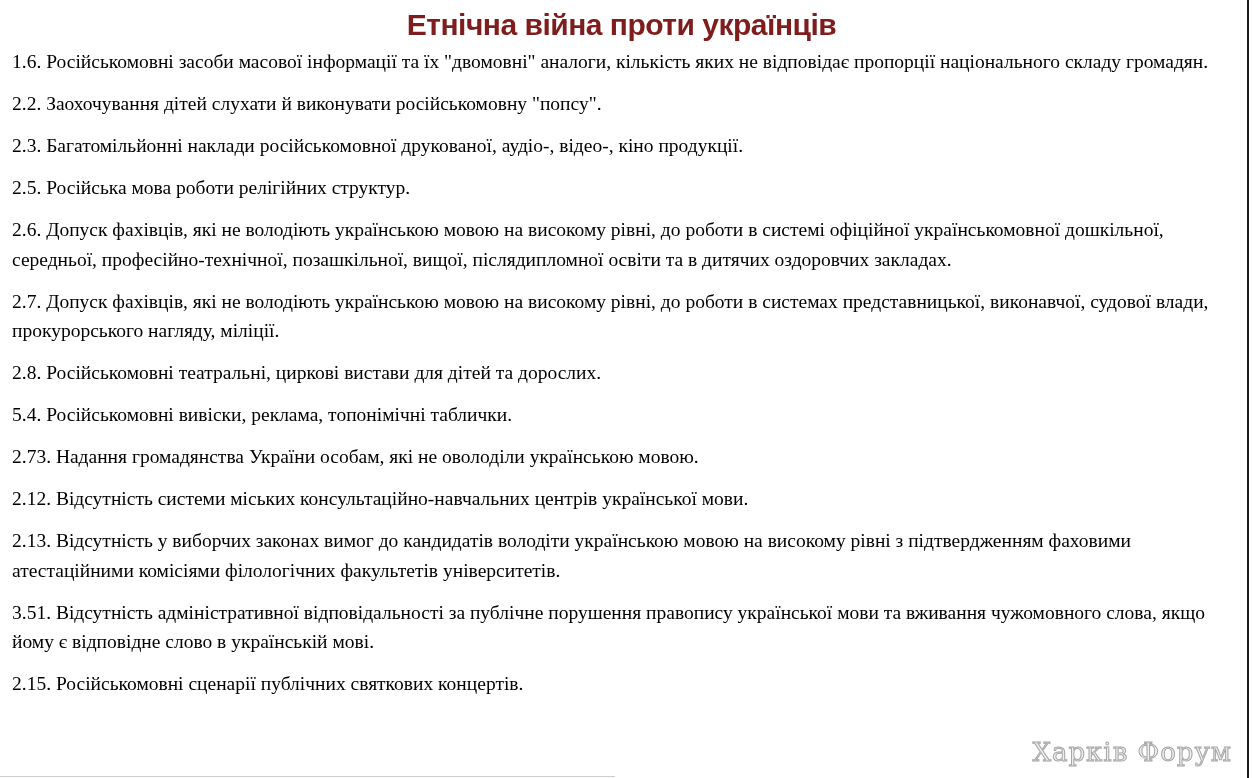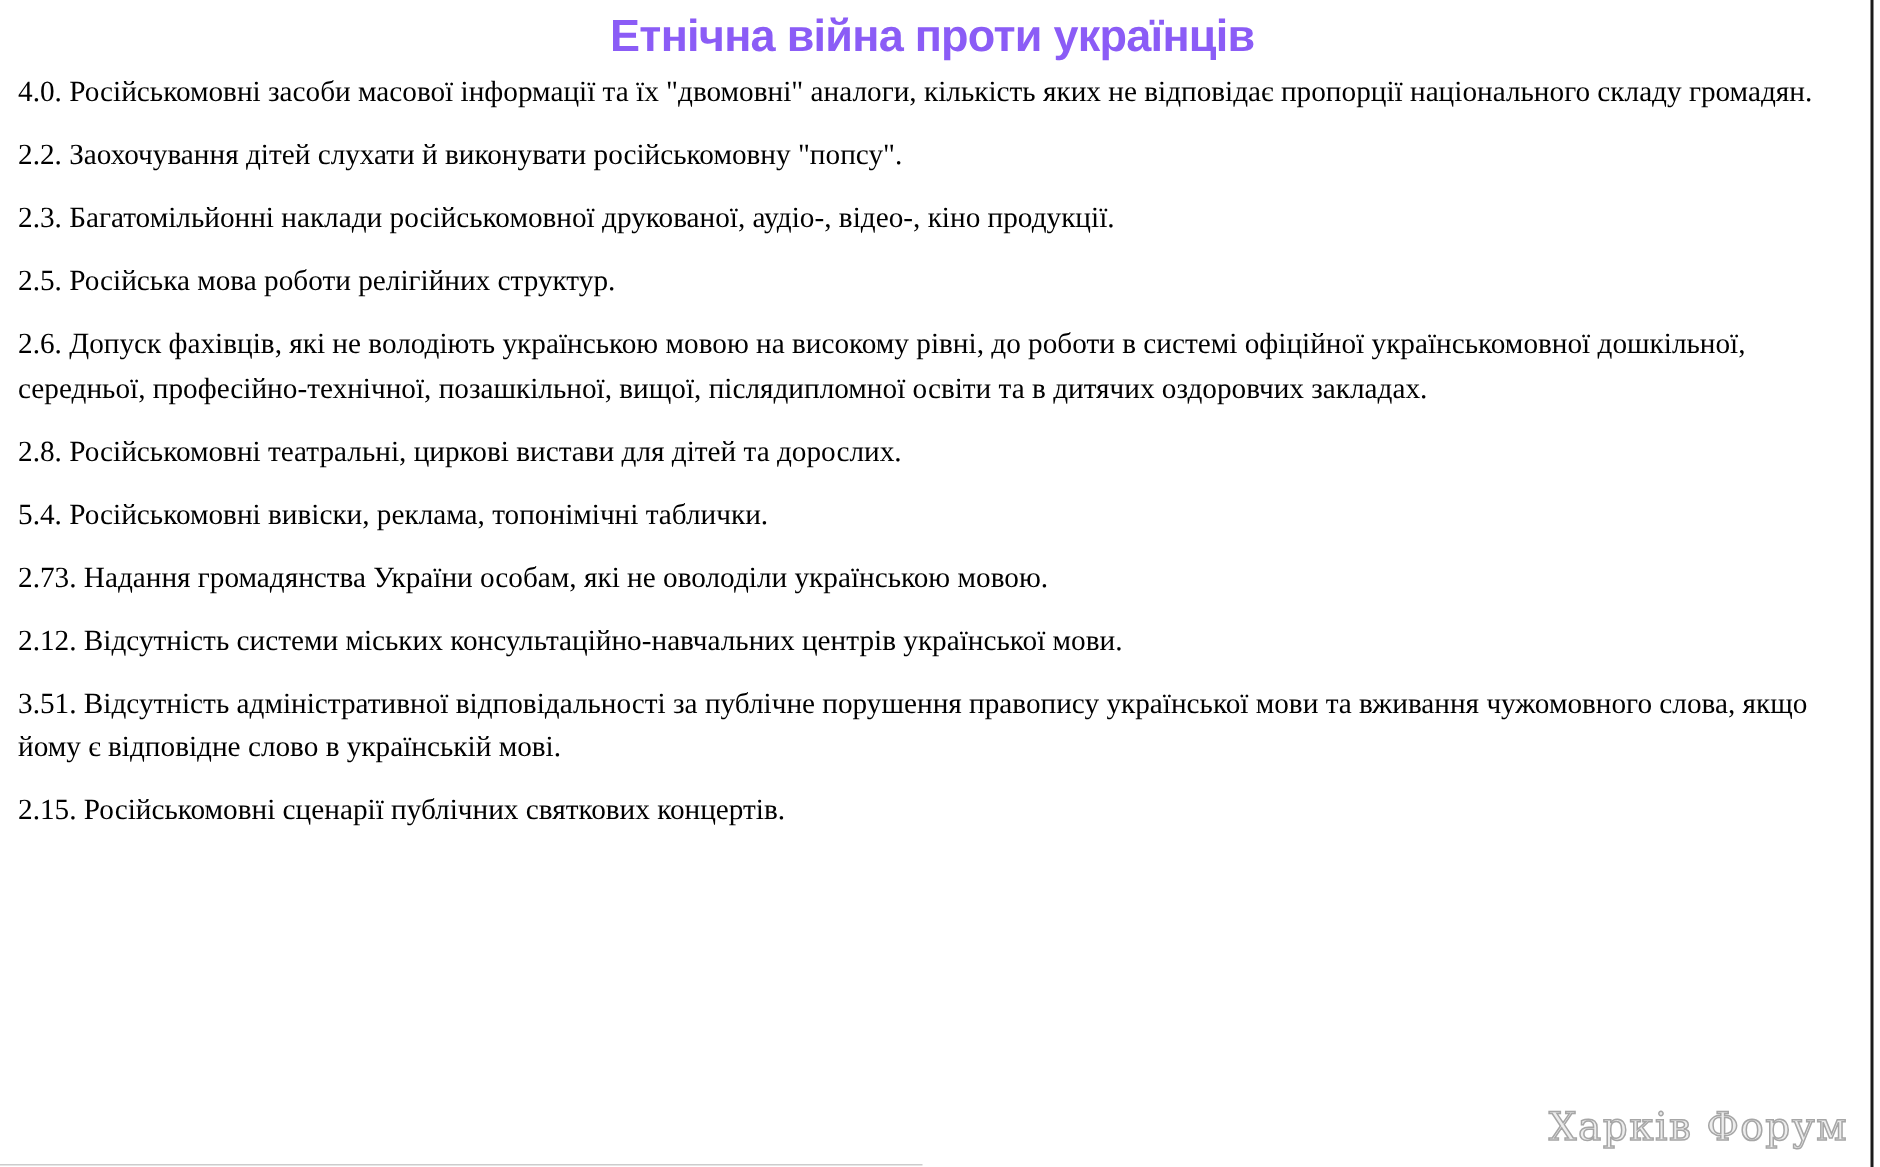--- a/index.html
+++ b/index.html
@@ -24,21 +24,21 @@
   }
   .title {
     margin: 0;
     padding: 2px 0 0 0;
     font-family: "Liberation Sans", sans-serif;
     font-weight: 700;
     font-size: 30px;
     line-height: 45px;
     letter-spacing: -0.5px;
     text-align: center;
-    color: #8b5cf6;
+    color: #7f1d1d;
   }
   .item {
     margin: 0 0 12.5px 0;
     font-size: 19.5px;
     line-height: 29.5px;
     color: #000000;
     text-align: left;
   }
   .watermark {
     position: absolute;
@@ -69,28 +69,30 @@
     height: 1px;
     background: #cccccc;
   }
 </style>
 </head>
 <body>
 
 <div class="page">
   <h1 class="title">Етнічна війна проти українців</h1>
 
-  <p class="item">4.0. Російськомовні засоби масової інформації та їх "двомовні" аналоги, кількість яких не відповідає пропорції національного складу громадян.</p>
+  <p class="item">1.6. Російськомовні засоби масової інформації та їх "двомовні" аналоги, кількість яких не відповідає пропорції національного складу громадян.</p>
   <p class="item">2.2. Заохочування дітей слухати й виконувати російськомовну "попсу".</p>
   <p class="item">2.3. Багатомільйонні наклади російськомовної друкованої, аудіо-, відео-, кіно продукції.</p>
   <p class="item">2.5. Російська мова роботи релігійних структур.</p>
   <p class="item">2.6. Допуск фахівців, які не володіють українською мовою на високому рівні, до роботи в системі офіційної українськомовної дошкільної, середньої, професійно-технічної, позашкільної, вищої, післядипломної освіти та в дитячих оздоровчих закладах.</p>
+  <p class="item">2.7. Допуск фахівців, які не володіють українською мовою на високому рівні, до роботи в системах представницької, виконавчої, судової влади, прокурорського нагляду, міліції.</p>
   <p class="item">2.8. Російськомовні театральні, циркові вистави для дітей та дорослих.</p>
   <p class="item">5.4. Російськомовні вивіски, реклама, топонімічні таблички.</p>
   <p class="item">2.73. Надання громадянства України особам, які не оволоділи українською мовою.</p>
   <p class="item">2.12. Відсутність системи міських консультаційно-навчальних центрів української мови.</p>
+  <p class="item">2.13. Відсутність у виборчих законах вимог до кандидатів володіти українською мовою на високому рівні з підтвердженням фаховими атестаційними комісіями філологічних факультетів університетів.</p>
   <p class="item">3.51. Відсутність адміністративної відповідальності за публічне порушення правопису української мови та вживання чужомовного слова, якщо йому є відповідне слово в українській мові.</p>
   <p class="item">2.15. Російськомовні сценарії публічних святкових концертів.</p>
 
   <div class="watermark">Харків Форум</div>
   <div class="right-border"></div>
   <div class="bottom-divider"></div>
 </div>
 
 </body></html>

